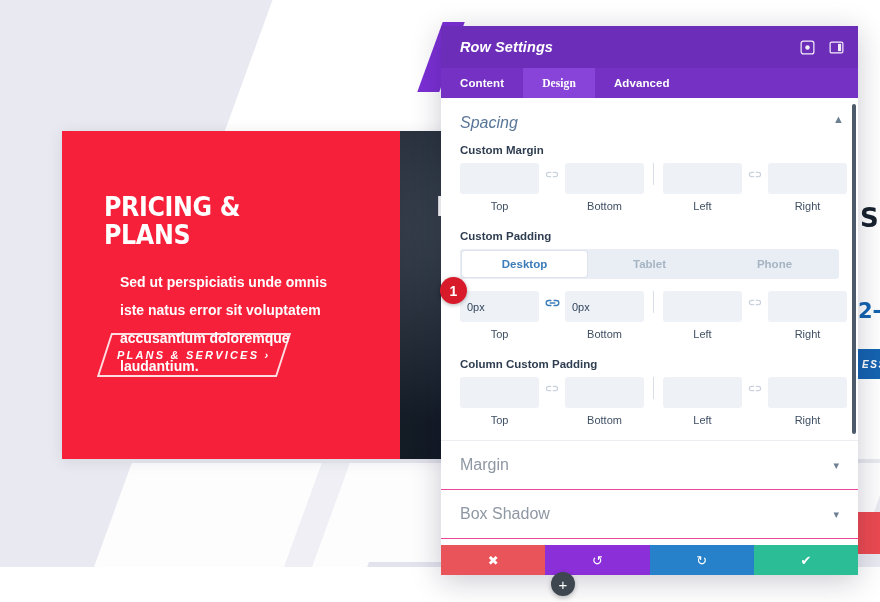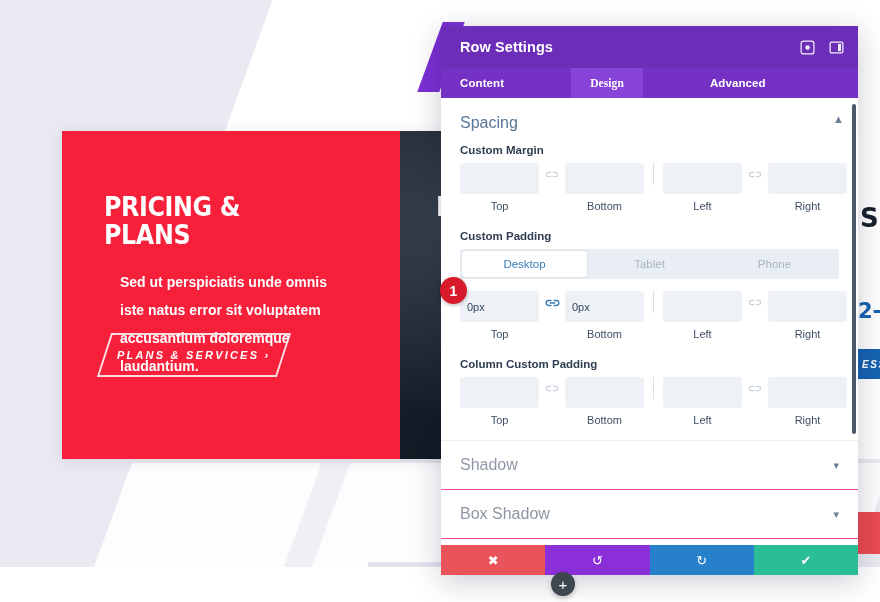--- a/index.html
+++ b/index.html
@@ -157,55 +157,56 @@
     background: #ffffff;
     box-shadow: 0 6px 28px rgba(20,20,50,.22);
     display: flex; flex-direction: column;
     overflow: hidden;
   }
   .modal-header {
     height: 42px; flex: none;
     background: #6c2eb9;
     display: flex; align-items: center;
     padding: 0 14px 0 19px;
+    font-style: italic;
   }
   .modal-title {
     color: #ffffff; font-size: 14.5px; font-weight: 700;
     flex: 1; letter-spacing: .1px;
   }
   .hdr-icons { display: flex; gap: 14px; align-items: center; }
   .hdr-icon {
     width: 15px; height: 15px; opacity: .92;
     display: flex; align-items: center; justify-content: center;
   }
 
   .tabbar {
     height: 30px; flex: none;
     background: #7431c4;
     display: flex;
-    gap: 48px;
   }
   .tab {
     padding: 0 19px;
     display: flex; align-items: center;
     color: #ffffff; font-size: 11.5px; font-weight: 700;
     cursor: pointer; letter-spacing: .1px;
   }
   .tab.active { background: #8843d8; font-family: Liberation Serif, serif; }
 
   .modal-body {
     flex: 1;
     background: #ffffff;
     overflow: hidden;
     position: relative;
   }
 
   .section-head {
     display: flex; align-items: flex-start;
     padding: 16px 14px 12px 19px;
+    font-style: italic;
   }
   .section-head .title {
     flex: 1;
     color: #587698; font-size: 16px; font-weight: 400;
   }
   .chev { color: #6d7f92; font-size: 11px; line-height: 1; }
 
   .field-group { padding: 0 19px; }
   .field-label {
     font-size: 11.5px; font-weight: 700; color: #2e3d50;
@@ -248,21 +249,21 @@
   .device-toggle {
     display: flex;
     background: #e9eef4;
     border-radius: 3px;
     padding: 2px;
     margin-bottom: 12px;
   }
   .device-opt {
     flex: 1; height: 26px;
     display: flex; align-items: center; justify-content: center;
-    font-size: 11.5px; font-weight: 400; color: #a6b4c3;
+    font-size: 11.5px; font-weight: 700; color: #a6b4c3;
     border-radius: 3px;
   }
   .device-opt.active {
     background: #ffffff; color: #3c7cb8;
     box-shadow: 0 0 0 1px #dde4ec;
   }
 
   .group-space { height: 14px; }
 
   .collapsed-row {
@@ -513,21 +514,21 @@
             </div>
             <div class="sp-cell">
               <input class="sp-input" type="text" value="" style="">
               <div class="sp-sub">Right</div>
             </div>
           </div>
         </div>
       </div>
 
       <div class="collapsed-row first">
-        <div class="title">Shadow</div>
+        <div class="title">Margin</div>
         <div class="chev">▾</div>
       </div>
       <div class="collapsed-row">
         <div class="title">Box Shadow</div>
         <div class="chev">▾</div>
       </div>
       <div class="collapsed-row">
         <div class="title">Padding</div>
         <div class="chev">▾</div>
       </div>

